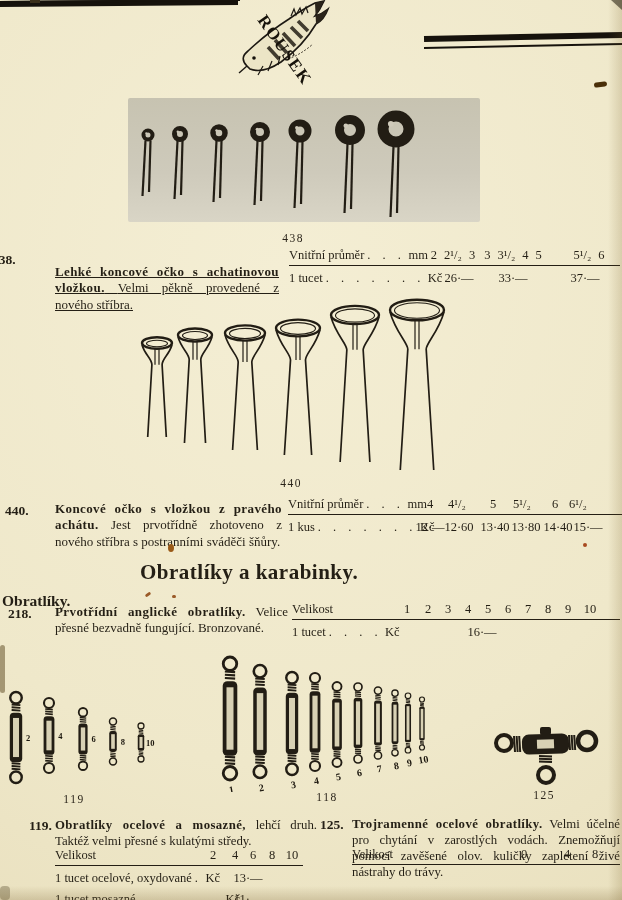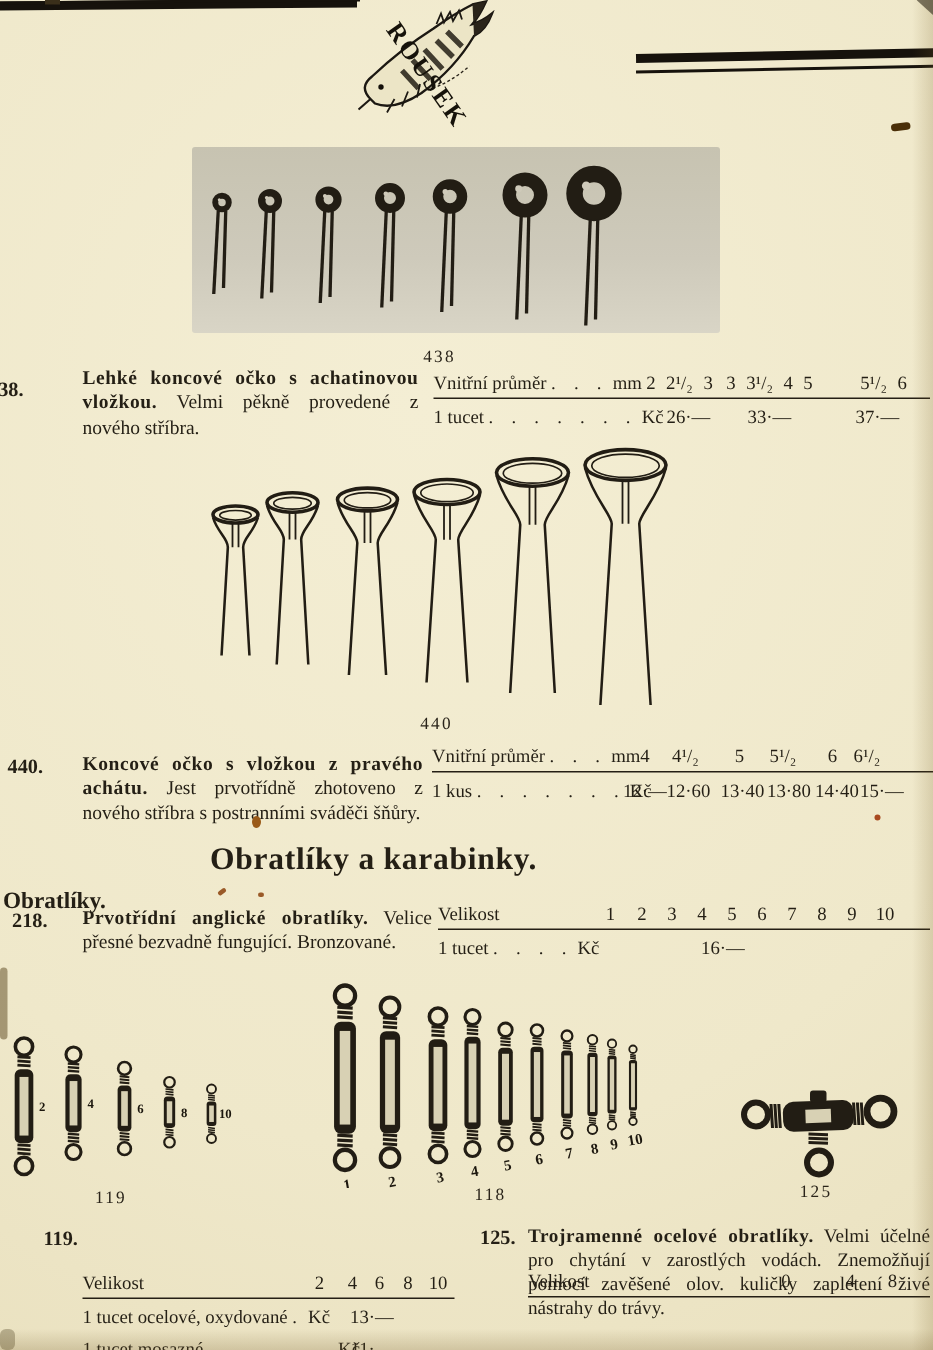--- a/index.html
+++ b/index.html
@@ -28,21 +28,21 @@
   .cap118{left:297px;top:791px;}
   .cap125{left:514px;top:789px;}
   .num{position:absolute;font-weight:bold;font-size:13.5px;}
   .n438{left:-8px;top:252px;}
   .n440{left:5px;top:503px;}
   .n118{left:8px;top:606px;}
   .n119{left:7px;top:818px;margin-left:22px;}
   .n125{left:320px;top:817px;}
   .desc{position:absolute;margin:0;font-size:13px;line-height:1.26;text-align:justify;}
   .desc b{letter-spacing:.4px;}
-  .d438{left:55px;top:244px;width:224px;}
+  .d438{left:55px;top:264px;width:224px;text-decoration:underline;}
   .d440{left:55px;top:501px;width:227px;}
   .d118{left:55px;top:604px;width:233px;}
   .d119{left:55px;top:817px;width:262px;font-size:12.8px;}
   .d125{left:352px;top:816px;width:268px;font-size:12.8px;}
   .h1{position:absolute;left:140px;top:560px;width:342px;margin:0;
       font-size:21px;font-weight:bold;letter-spacing:.5px;}
   .h2{position:absolute;left:2px;top:592px;margin:0;font-size:15.5px;font-weight:bold;}
   .tbl{position:absolute;font-size:12.5px;}
   .t438{left:289px;top:248px;width:331px;}
   .t440{left:288px;top:497px;width:334px;}
@@ -422,20 +422,21 @@
       <line x1="47" y1="44" x2="60" y2="44.5" stroke="#221d14" stroke-width="2"></line>
       <line x1="47" y1="46.8" x2="60" y2="47.3" stroke="#221d14" stroke-width="2"></line>
       <line x1="47" y1="49.6" x2="60" y2="50.1" stroke="#221d14" stroke-width="2"></line>
       <circle cx="54" cy="63" r="8" fill="none" stroke="#221d14" stroke-width="4"></circle>
     </svg>
   <div class="cap cap119">119</div>
   <div class="cap cap118">118</div>
   <div class="cap cap125">125</div>
 
   <div class="num n119">119.</div>
+  <p class="desc d119"><b>Obratlíky ocelové a mosazné,</b> <span>lehčí druh. Taktéž velmi přesné s kulatými středy.</span></p>
 
   <div class="tbl t119">
     <div class="thead">
       <span>Velikost</span>
       <span class="acell" style="left:148px;width:20px">2</span>
       <span class="acell" style="left:170px;width:20px">4</span>
       <span class="acell" style="left:188px;width:20px">6</span>
       <span class="acell" style="left:207px;width:20px">8</span>
       <span class="acell" style="left:227px;width:20px">10</span>
     </div>

